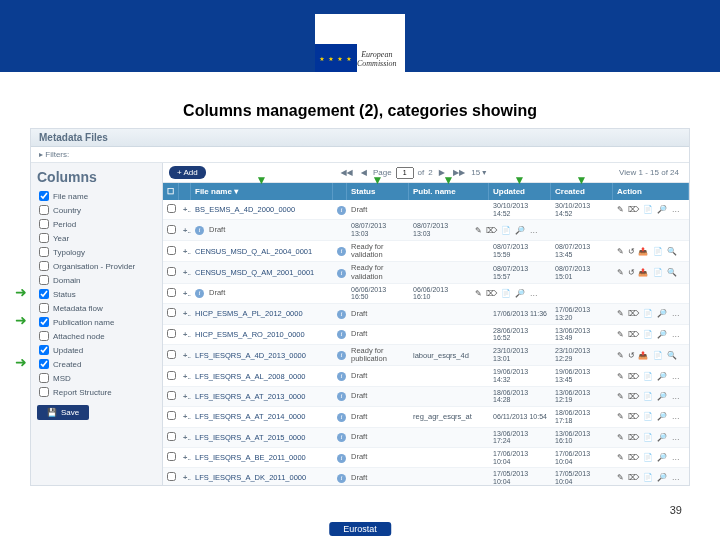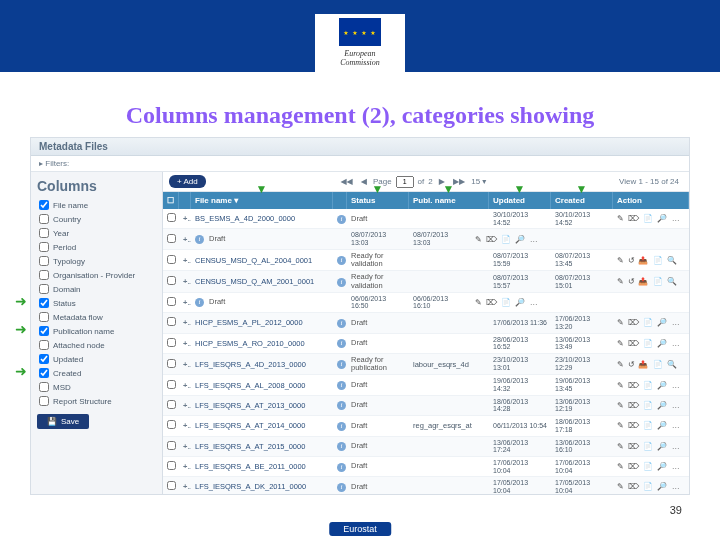--- a/index.html
+++ b/index.html
@@ -1,21 +1,21 @@
 <!DOCTYPE html>
 <html><head>
 <meta charset="utf-8">
 <style>
   * { box-sizing: border-box; margin: 0; padding: 0; }
   html, body { width: 720px; height: 540px; font-family: Verdana, Arial, sans-serif; background: #fff; overflow: hidden; }
   .top-band { height: 72px; background: #0a3d91; position: relative; }
-  .logo-band { position: absolute; top: 14px; left: 50%; transform: translateX(-50%); width: 90px; height: 84px; background: #fff; display: flex; flex-direction: column; align-items: center; padding-top: 4px; }
+  .logo-band { position: absolute; top: 14px; left: 50%; transform: translateX(-50%); width: 90px; height: 84px; background: #fff; display: flex; flex-direction: row; align-items: center; padding-top: 4px; }
   .flag { width: 42px; height: 28px; background: #003399; display: flex; align-items: center; justify-content: center; color: gold; font-size: 6px; letter-spacing: 1px; }
   .ec-text { font-size: 8px; color: #333; text-align: center; margin-top: 4px; line-height: 1.1; font-family: Georgia, serif; font-style: italic; }
-  .slide-title { font-size: 24px; font-weight: bold; text-align: center; color: #8b5cf6; padding: 30px 10px 6px; font-family: Liberation Serif, serif; }
+  .slide-title { font-size: 16px; font-weight: bold; text-align: center; color: #000000; padding: 30px 10px 6px; font-family: Liberation Sans, sans-serif; }
   .screenshot { margin: 2px 30px 0; border: 1px solid #d7dee6; background: #f3f5f8; height: 358px; position: relative; font-size: 8px; color: #333; }
   .meta-title { background: linear-gradient(#eef3f7,#e0e8ef); padding: 3px 8px; font-weight: bold; color: #5a6f84; font-size: 10px; border-bottom: 1px solid #cfd9e2; }
   .filters-row { padding: 3px 8px; color: #6a7b8c; font-size: 8px; border-bottom: 1px solid #e0e6ec; background: #fff; }
   .body-area { display: flex; height: calc(100% - 34px); }
   .sidebar { width: 132px; background: #f3f5f8; border-right: 1px solid #d7dee6; padding: 6px 6px; }
   .sidebar .sb-title { font-weight: bold; color: #5b728a; font-size: 14px; margin-bottom: 4px; }
   .sb-item { display: flex; align-items: center; gap: 4px; padding: 2px 2px; color: #4a5a6a; font-size: 8px; position: relative; }
   .sb-item input { width: 10px; height: 10px; }
   .save-btn { margin-top: 6px; background: #1d3c78; color: #fff; font-size: 8px; padding: 3px 10px; border-radius: 2px; display: inline-flex; align-items: center; gap: 4px; cursor: pointer; }
   .green-arrow { position: absolute; left: -22px; top: 1px; color: #2fa12f; font-size: 14px; line-height: 8px; }
@@ -76,25 +76,25 @@
           <div class="sb-item">
             <input type="checkbox" checked="" style="">
             <span>File name</span>
           </div>
           <div class="sb-item">
             <input type="checkbox" style="">
             <span>Country</span>
           </div>
           <div class="sb-item">
             <input type="checkbox" style="">
+            <span>Period</span>
+          </div>
+          <div class="sb-item">
+            <input type="checkbox" style="">
             <span>Year</span>
-          </div>
-          <div class="sb-item">
-            <input type="checkbox" style="">
-            <span>Period</span>
           </div>
           <div class="sb-item">
             <input type="checkbox" style="">
             <span>Typology</span>
           </div>
           <div class="sb-item">
             <input type="checkbox" style="">
             <span>Organisation - Provider</span>
           </div>
           <div class="sb-item">

